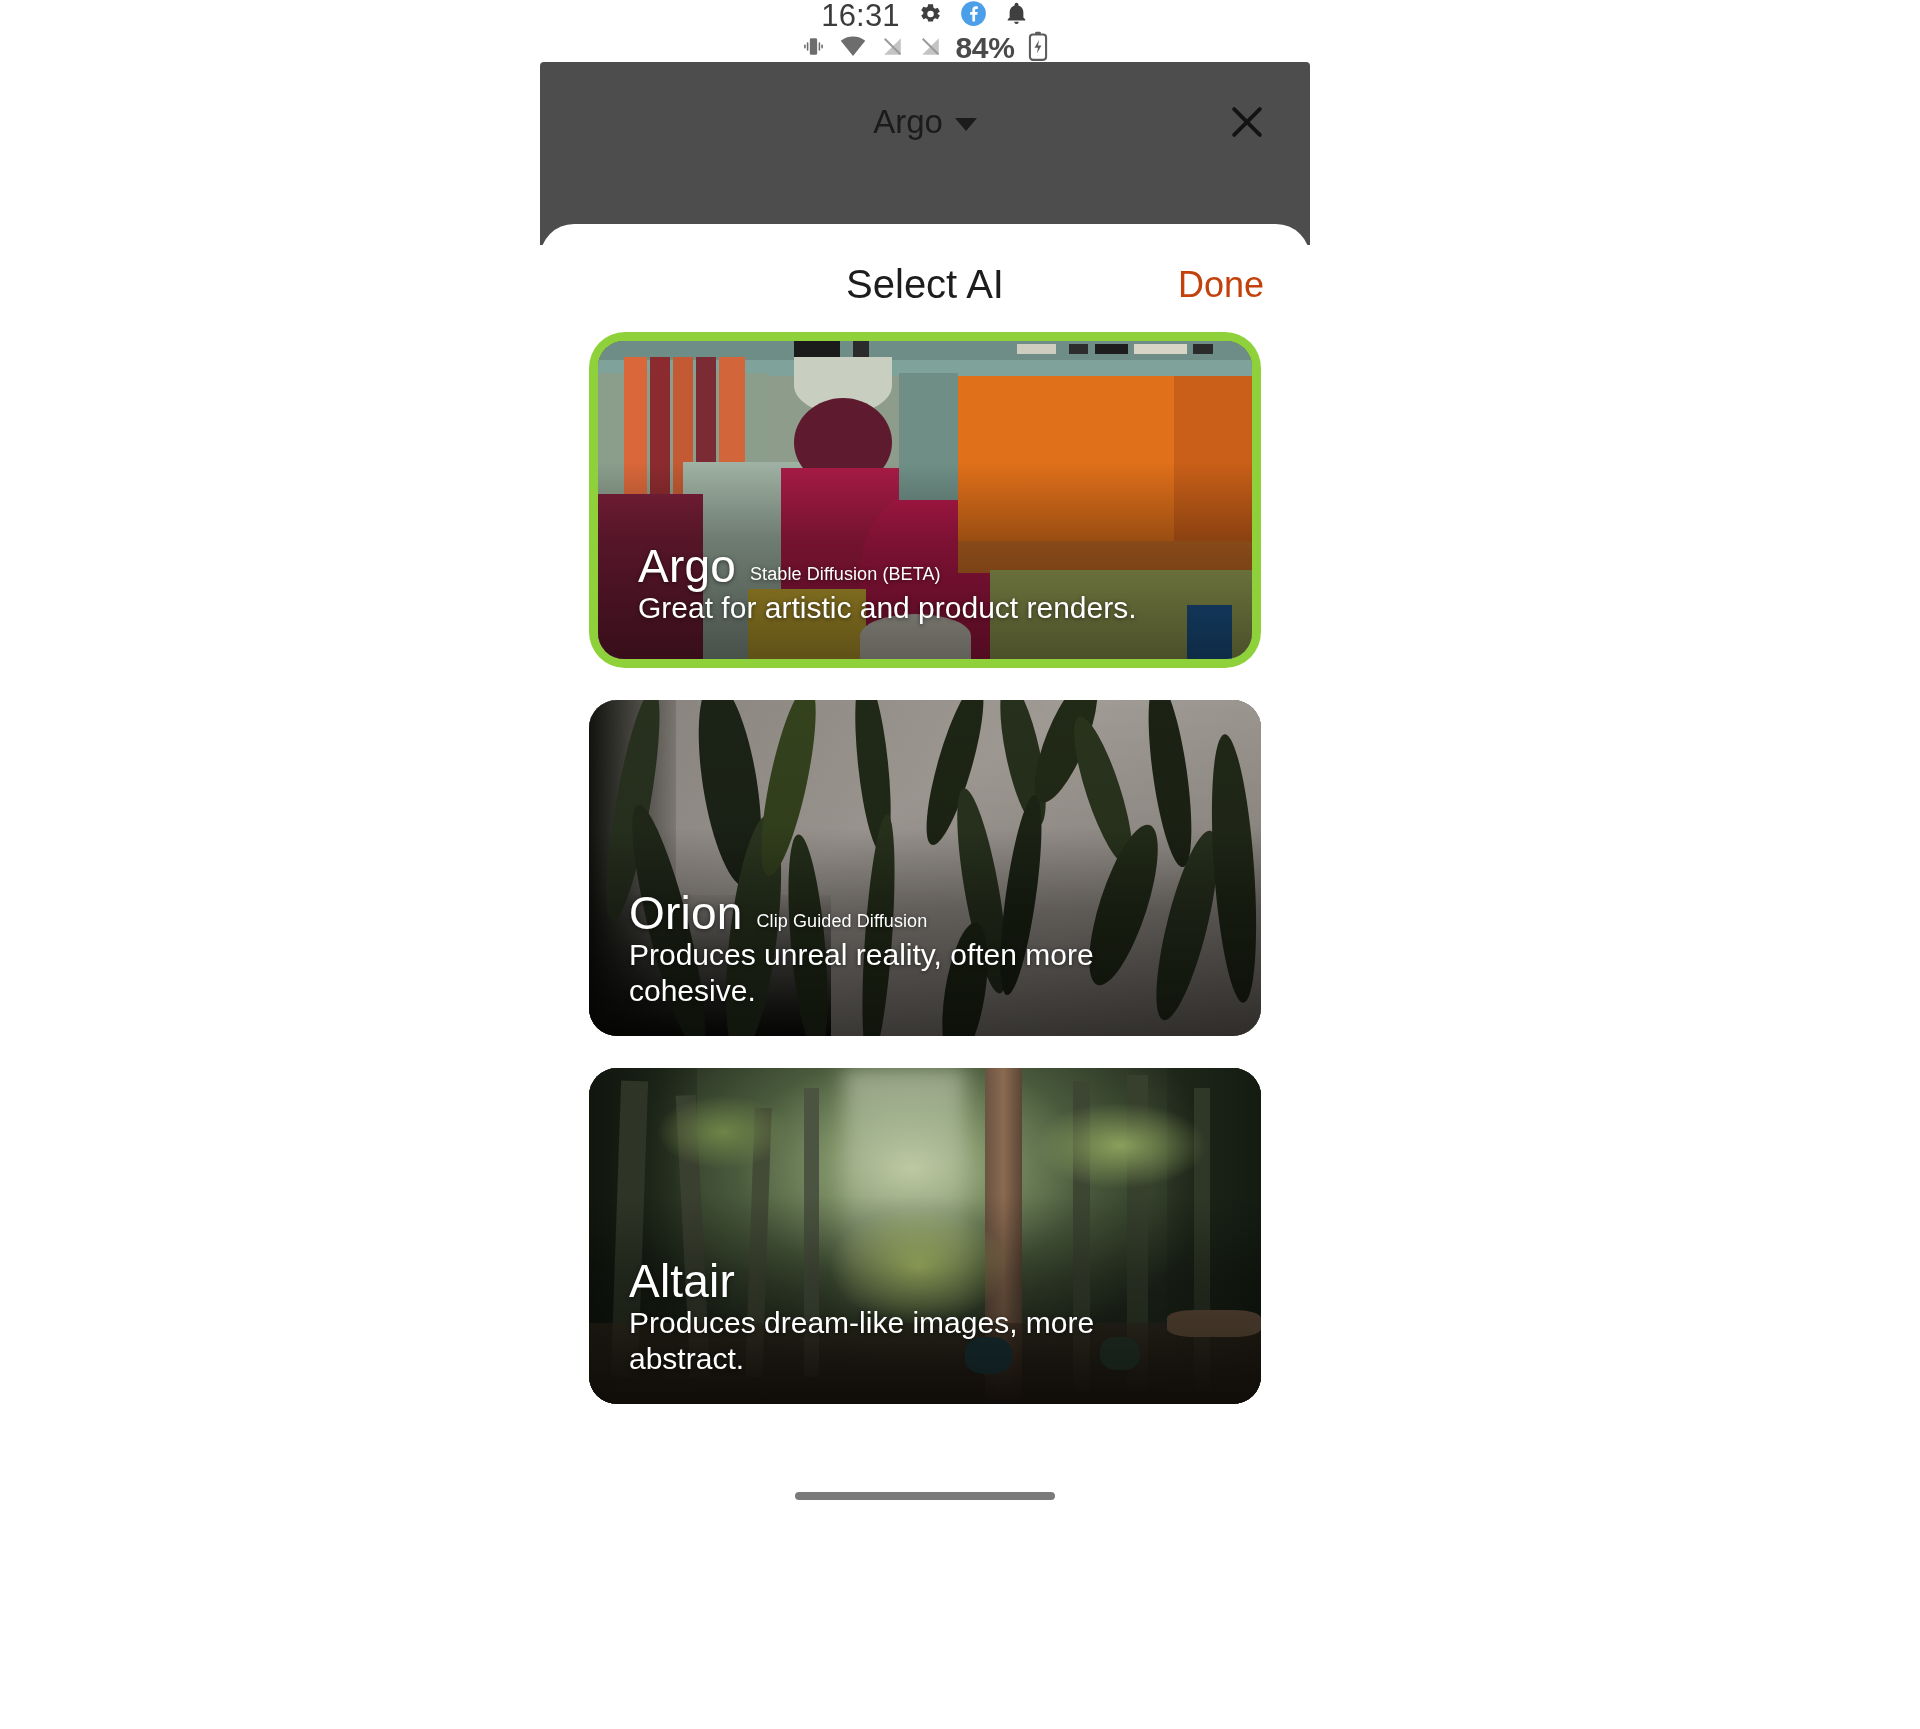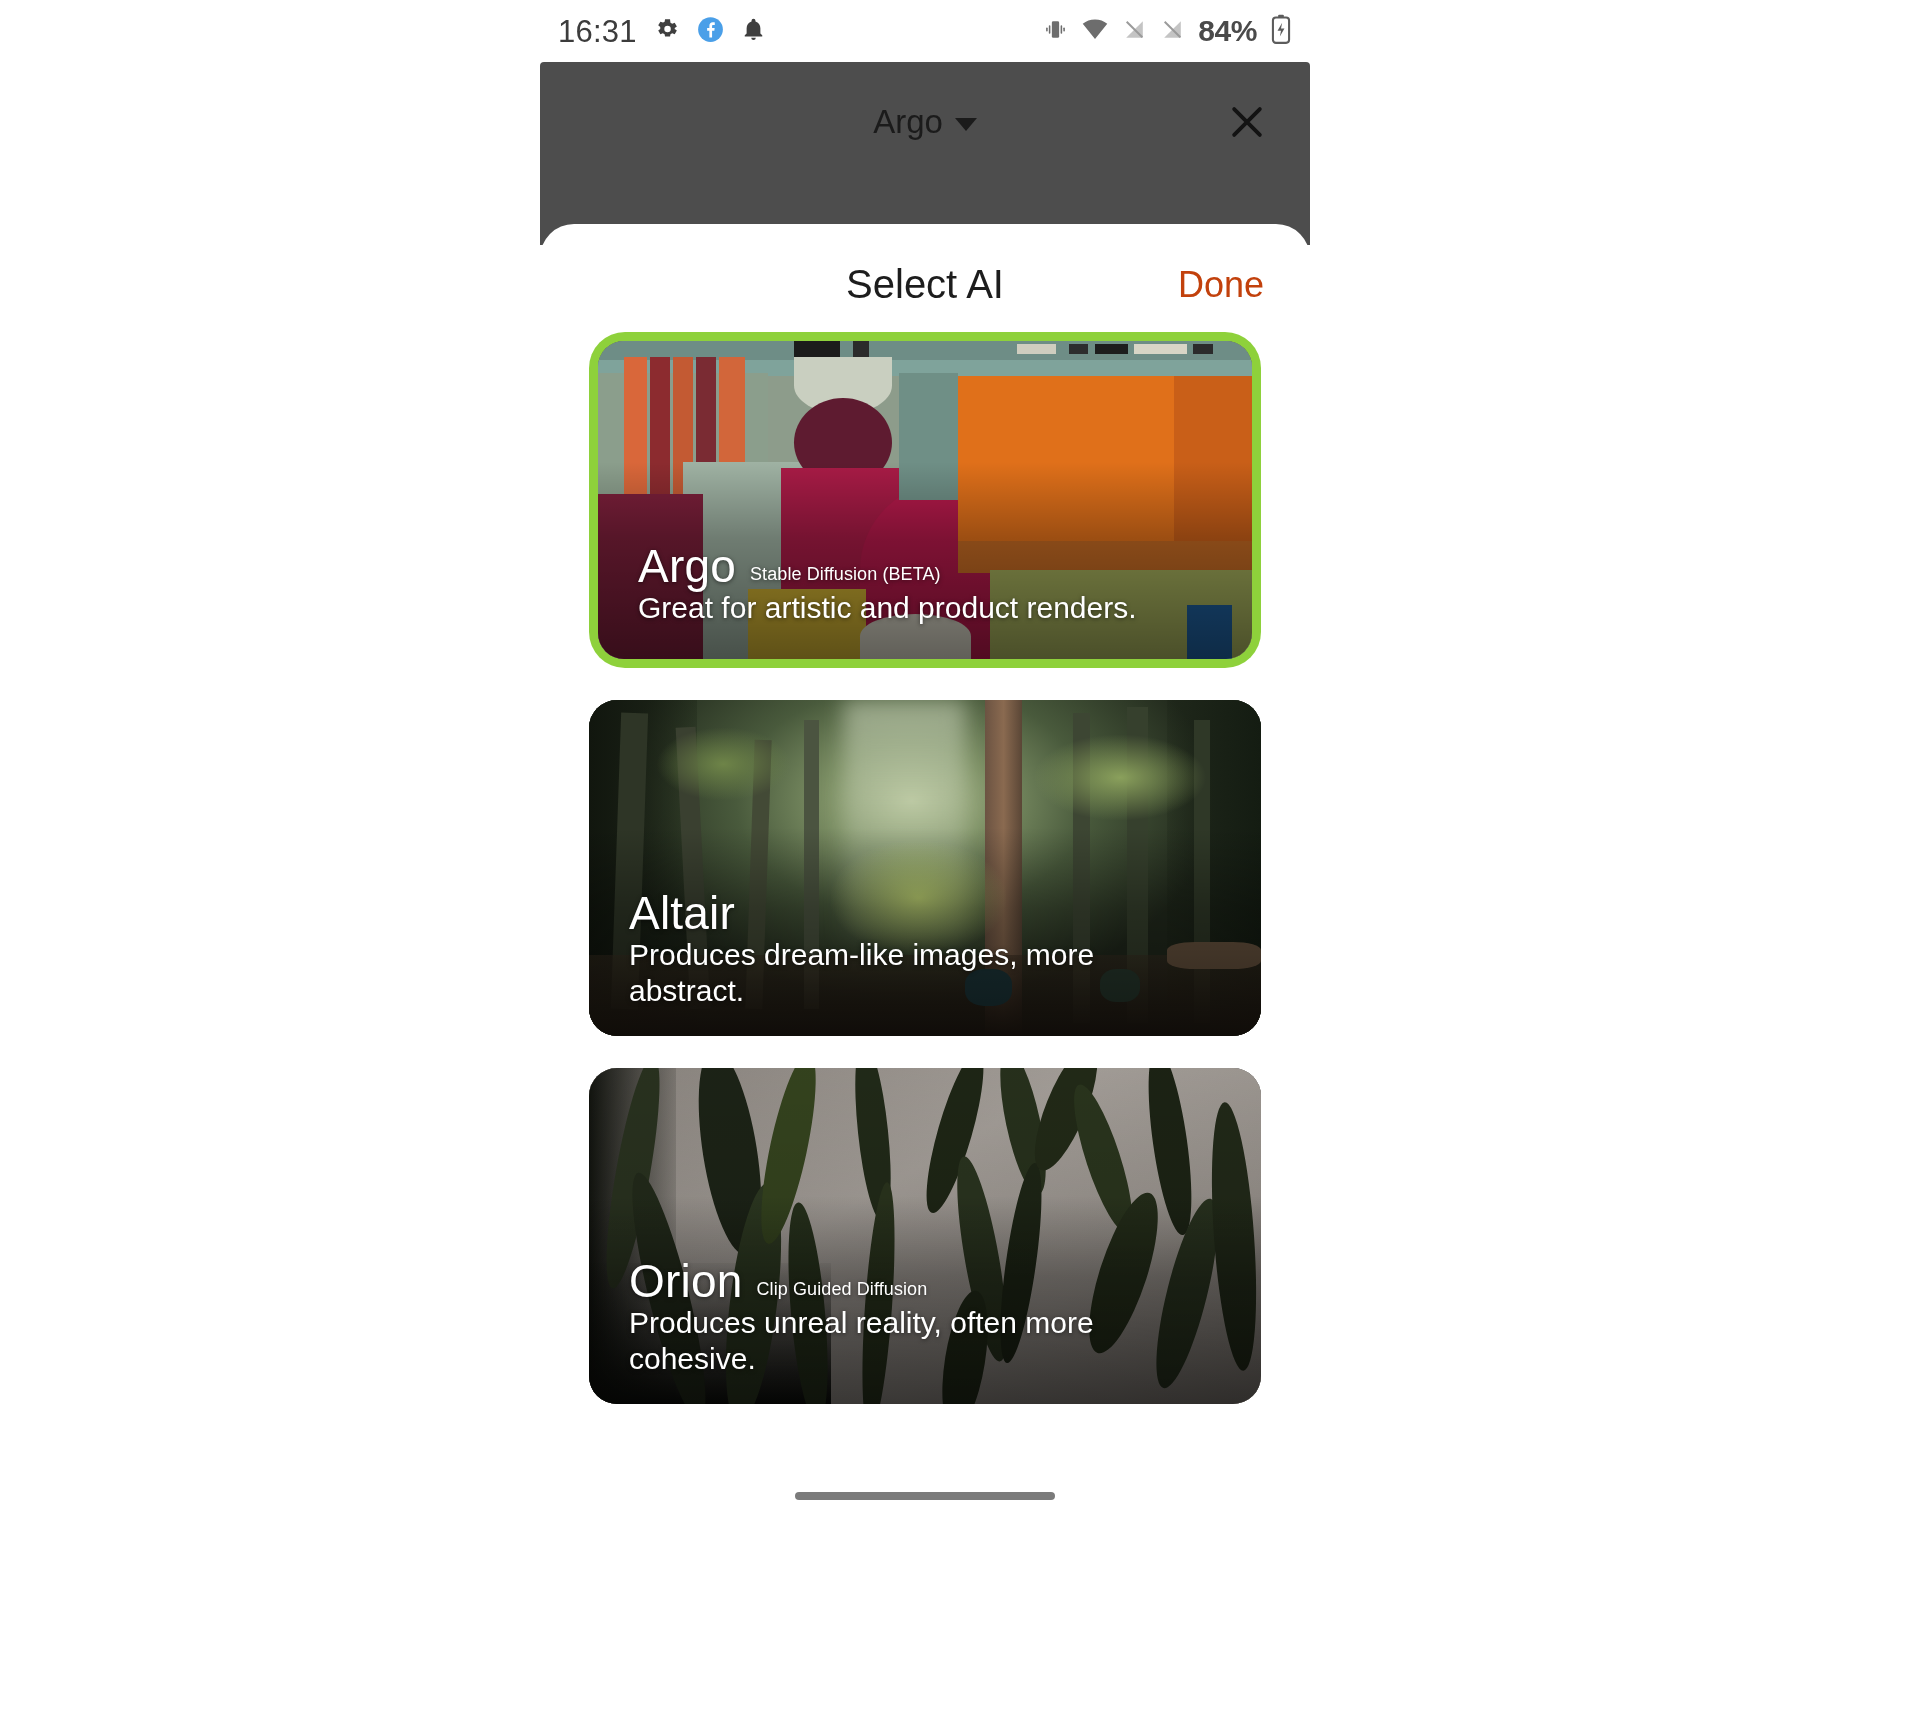--- a/index.html
+++ b/index.html
@@ -24,20 +24,21 @@
   }
 
   
   #statusbar {
     position:absolute; left:0; top:0;
     width:770px; height:62px;
     display:flex; align-items:center;
     padding:0 18px;
     background:#ffffff;
     color:#4a4a4a;
+    flex-direction:column;
   }
   .sb-left { display:flex; align-items:center; gap:17px; flex:0 0 auto; }
   .sb-spacer { flex:1 1 auto; }
   .sb-right { display:flex; align-items:center; gap:13px; flex:0 0 auto; }
   .sb-time {
     font-size:31px; font-weight:400; letter-spacing:0.2px;
     color:#3c3c3c; line-height:1;
   }
   .sb-ico { display:block; }
   .sb-pct {
@@ -320,54 +321,20 @@
                 <span class="card-title">Argo</span>
                 <span class="card-subtitle">Stable Diffusion (BETA)</span>
               </div>
               <div class="card-desc">Great for artistic and product renders.</div>
             </div>
           </div>
         </div>
 
         <div class="card-wrap">
           <div class="card">
-            <div class="card-art art-altair">
-              <div class="b" style="left:0;top:0;width:100%;height:100%;background:radial-gradient(ellipse 45% 60% at 48% 30%, #b9c79a 0%, #7d9065 28%, #495a3c 58%, #222a1d 100%);"></div>
-              <div class="b" style="left:38%;top:0;width:18%;height:72%;background:linear-gradient(to bottom, rgba(205,215,190,0.55), rgba(130,150,120,0.15));filter:blur(10px);"></div>
-              <div class="b" style="left:0;top:0;width:16%;height:100%;background:linear-gradient(to right, #11160e, rgba(20,28,16,0.25));"></div>
-              <div class="b" style="left:86%;top:0;width:14%;height:100%;background:linear-gradient(to left, #141c12, rgba(20,28,16,0.2));"></div>
-              <div class="b" style="left:4%;top:4%;width:4%;height:88%;background:#2e3526;transform:rotate(2deg);"></div>
-              <div class="b" style="left:14%;top:8%;width:3%;height:84%;background:#3a4030;transform:rotate(-3deg);"></div>
-              <div class="b" style="left:24%;top:12%;width:2.6%;height:80%;background:#434a36;transform:rotate(2deg);"></div>
-              <div class="b" style="left:32%;top:6%;width:2.2%;height:86%;background:#4b5440;"></div>
-              <div class="b" style="left:59%;top:0;width:5.5%;height:100%;background:linear-gradient(to right,#6b5342,#8a6a50,#5a4636);"></div>
-              <div class="b" style="left:72%;top:4%;width:2.6%;height:92%;background:#3d4633;"></div>
-              <div class="b" style="left:80%;top:2%;width:3.2%;height:94%;background:#36402d;"></div>
-              <div class="b" style="left:90%;top:6%;width:2.4%;height:90%;background:#2f3827;"></div>
-              <div class="b" style="left:10%;top:8%;width:20%;height:22%;background:radial-gradient(ellipse at center,#6e8448 0%,rgba(60,80,45,0) 70%);"></div>
-              <div class="b" style="left:66%;top:10%;width:26%;height:26%;background:radial-gradient(ellipse at center,#8aa05c 0%,rgba(60,80,45,0) 70%);"></div>
-              <div class="b" style="left:36%;top:42%;width:26%;height:34%;background:radial-gradient(ellipse at center,#b7cb6e 0%,rgba(110,130,60,0) 72%);"></div>
-              <div class="b" style="left:0;top:76%;width:100%;height:24%;background:linear-gradient(to bottom, rgba(60,48,34,0.55), #241c14);"></div>
-              <div class="b" style="left:56%;top:80%;width:7%;height:11%;background:#1f3a3e;border-radius:40%;"></div>
-              <div class="b" style="left:76%;top:80%;width:6%;height:10%;background:#2a3c30;border-radius:40%;"></div>
-              <div class="b" style="left:86%;top:72%;width:14%;height:8%;background:#6a5540;border-radius:30%;"></div>
-            </div>
-            <div class="card-shade"></div>
-            <div class="card-text">
-              <div class="title-row">
-                <span class="card-title">Altair</span>
-                <span class="card-subtitle"></span>
-              </div>
-              <div class="card-desc">Produces dream-like images, more abstract.</div>
-            </div>
-          </div>
-        </div>
-
-        <div class="card-wrap">
-          <div class="card">
             <div class="card-art art-orion">
               <div class="b" style="left:0;top:0;width:100%;height:100%;background:linear-gradient(150deg,#8d8781 0%,#a9a39d 40%,#9b958f 70%,#7e7872 100%);"></div>
               <div class="b" style="left:0;top:0;width:13%;height:100%;background:linear-gradient(to right,#12140f,rgba(18,20,15,0.15));"></div>
               <div class="b" style="left:0;top:58%;width:36%;height:42%;background:linear-gradient(to top,#0c0e0a,rgba(12,14,10,0.05));"></div>
               <div class="b" style="left:4%;top:-4%;width:5%;height:70%;background:#2a3320;border-radius:50%;transform:rotate(10deg);"></div>
               <div class="b" style="left:9%;top:30%;width:6%;height:76%;background:#232b1b;border-radius:50%;transform:rotate(-14deg);"></div>
               <div class="b" style="left:17%;top:-6%;width:8%;height:62%;background:#1d2417;border-radius:50%;transform:rotate(-9deg);"></div>
               <div class="b" style="left:21%;top:34%;width:7%;height:72%;background:#2e3a22;border-radius:50%;transform:rotate(7deg);"></div>
               <div class="b" style="left:27%;top:-5%;width:5.5%;height:58%;background:#36451f;border-radius:50%;transform:rotate(12deg);"></div>
               <div class="b" style="left:30%;top:40%;width:5%;height:66%;background:#28331d;border-radius:50%;transform:rotate(-5deg);"></div>
@@ -390,19 +357,53 @@
             <div class="card-text">
               <div class="title-row">
                 <span class="card-title">Orion</span>
                 <span class="card-subtitle">Clip Guided Diffusion</span>
               </div>
               <div class="card-desc">Produces unreal reality, often more cohesive.</div>
             </div>
           </div>
         </div>
 
+        <div class="card-wrap">
+          <div class="card">
+            <div class="card-art art-altair">
+              <div class="b" style="left:0;top:0;width:100%;height:100%;background:radial-gradient(ellipse 45% 60% at 48% 30%, #b9c79a 0%, #7d9065 28%, #495a3c 58%, #222a1d 100%);"></div>
+              <div class="b" style="left:38%;top:0;width:18%;height:72%;background:linear-gradient(to bottom, rgba(205,215,190,0.55), rgba(130,150,120,0.15));filter:blur(10px);"></div>
+              <div class="b" style="left:0;top:0;width:16%;height:100%;background:linear-gradient(to right, #11160e, rgba(20,28,16,0.25));"></div>
+              <div class="b" style="left:86%;top:0;width:14%;height:100%;background:linear-gradient(to left, #141c12, rgba(20,28,16,0.2));"></div>
+              <div class="b" style="left:4%;top:4%;width:4%;height:88%;background:#2e3526;transform:rotate(2deg);"></div>
+              <div class="b" style="left:14%;top:8%;width:3%;height:84%;background:#3a4030;transform:rotate(-3deg);"></div>
+              <div class="b" style="left:24%;top:12%;width:2.6%;height:80%;background:#434a36;transform:rotate(2deg);"></div>
+              <div class="b" style="left:32%;top:6%;width:2.2%;height:86%;background:#4b5440;"></div>
+              <div class="b" style="left:59%;top:0;width:5.5%;height:100%;background:linear-gradient(to right,#6b5342,#8a6a50,#5a4636);"></div>
+              <div class="b" style="left:72%;top:4%;width:2.6%;height:92%;background:#3d4633;"></div>
+              <div class="b" style="left:80%;top:2%;width:3.2%;height:94%;background:#36402d;"></div>
+              <div class="b" style="left:90%;top:6%;width:2.4%;height:90%;background:#2f3827;"></div>
+              <div class="b" style="left:10%;top:8%;width:20%;height:22%;background:radial-gradient(ellipse at center,#6e8448 0%,rgba(60,80,45,0) 70%);"></div>
+              <div class="b" style="left:66%;top:10%;width:26%;height:26%;background:radial-gradient(ellipse at center,#8aa05c 0%,rgba(60,80,45,0) 70%);"></div>
+              <div class="b" style="left:36%;top:42%;width:26%;height:34%;background:radial-gradient(ellipse at center,#b7cb6e 0%,rgba(110,130,60,0) 72%);"></div>
+              <div class="b" style="left:0;top:76%;width:100%;height:24%;background:linear-gradient(to bottom, rgba(60,48,34,0.55), #241c14);"></div>
+              <div class="b" style="left:56%;top:80%;width:7%;height:11%;background:#1f3a3e;border-radius:40%;"></div>
+              <div class="b" style="left:76%;top:80%;width:6%;height:10%;background:#2a3c30;border-radius:40%;"></div>
+              <div class="b" style="left:86%;top:72%;width:14%;height:8%;background:#6a5540;border-radius:30%;"></div>
+            </div>
+            <div class="card-shade"></div>
+            <div class="card-text">
+              <div class="title-row">
+                <span class="card-title">Altair</span>
+                <span class="card-subtitle"></span>
+              </div>
+              <div class="card-desc">Produces dream-like images, more abstract.</div>
+            </div>
+          </div>
+        </div>
+
       </div>
 
       <div id="home-indicator"></div>
     </div>
 
   </div>
 </div>
 
 </body></html>

